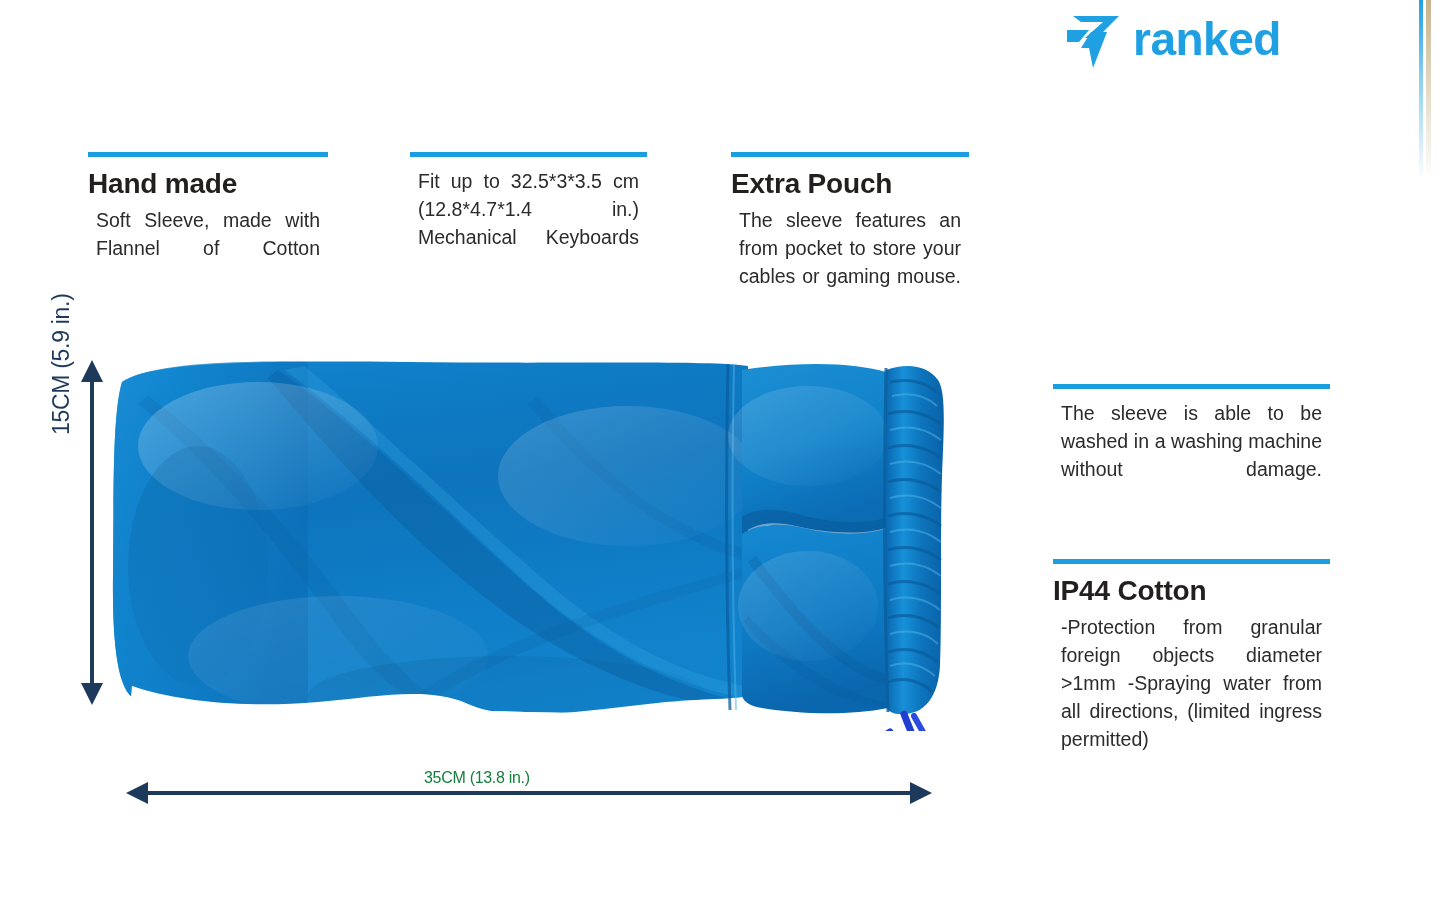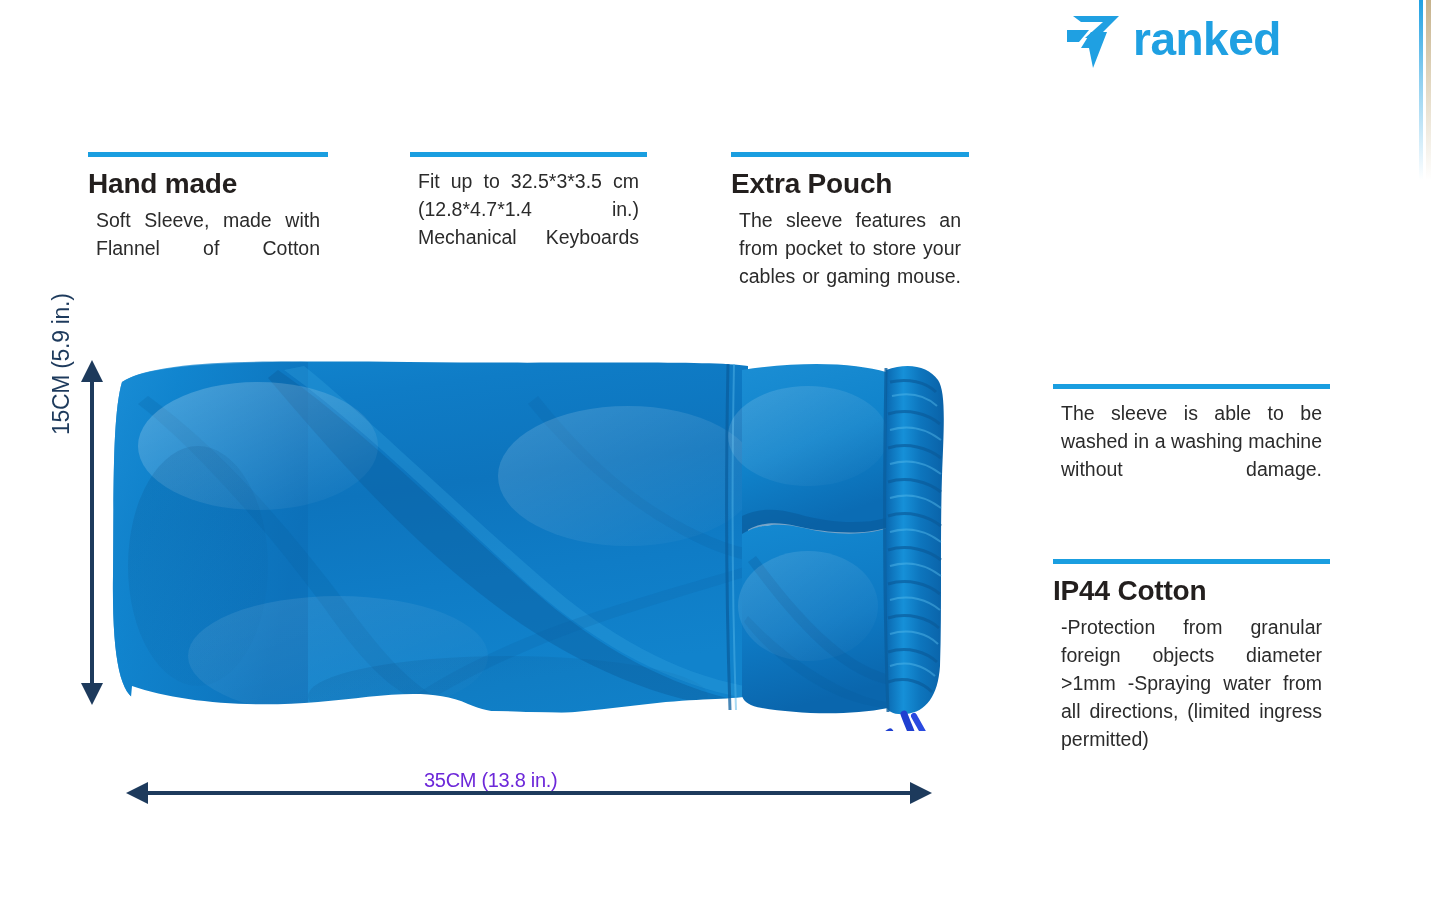--- a/index.html
+++ b/index.html
@@ -128,22 +128,22 @@
     left: 126px;
     top: 780px;
     width: 806px;
     height: 26px;
   }
   .dim-h svg { display:block; width:100%; height:100%; }
   .dim-h-label {
     position: absolute;
     left: 424px;
     top: 769px;
-    font-size: 20px;
-    color: #6d28d9;
+    font-size: 16px;
+    color: #15803d;
     white-space: nowrap;
     letter-spacing: -0.3px;
   }
 </style>
 </head>
 <body>
 
 <div id="page">
 
   <div class="edge-stripe blue"></div>

